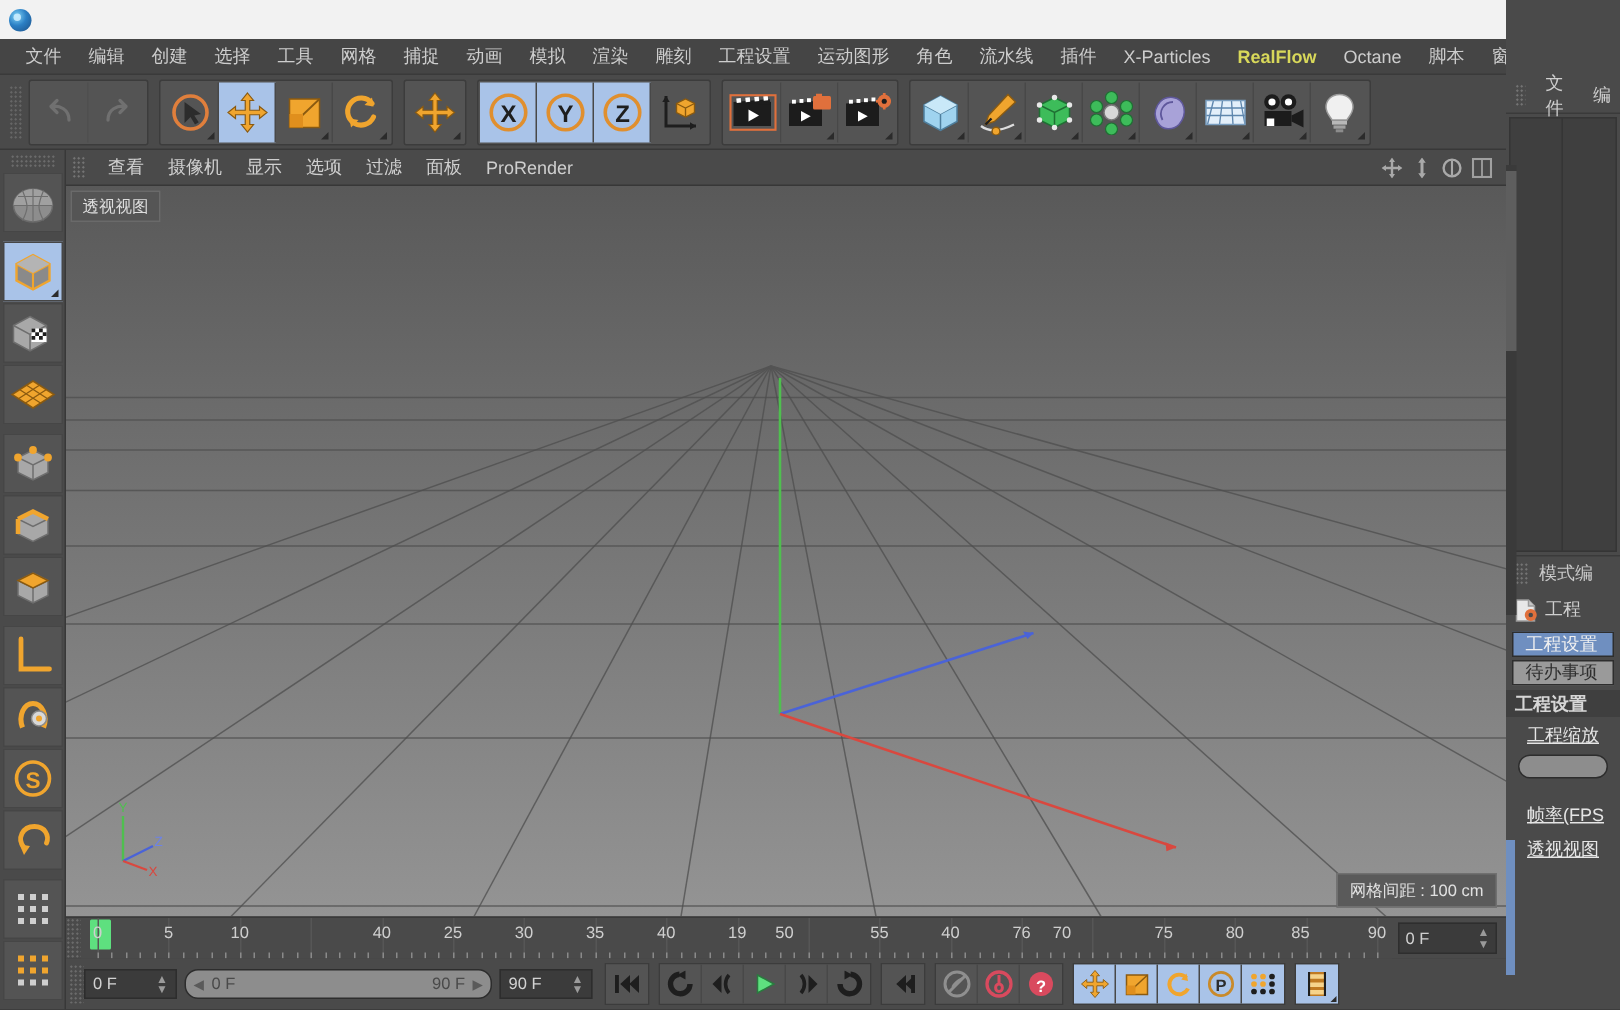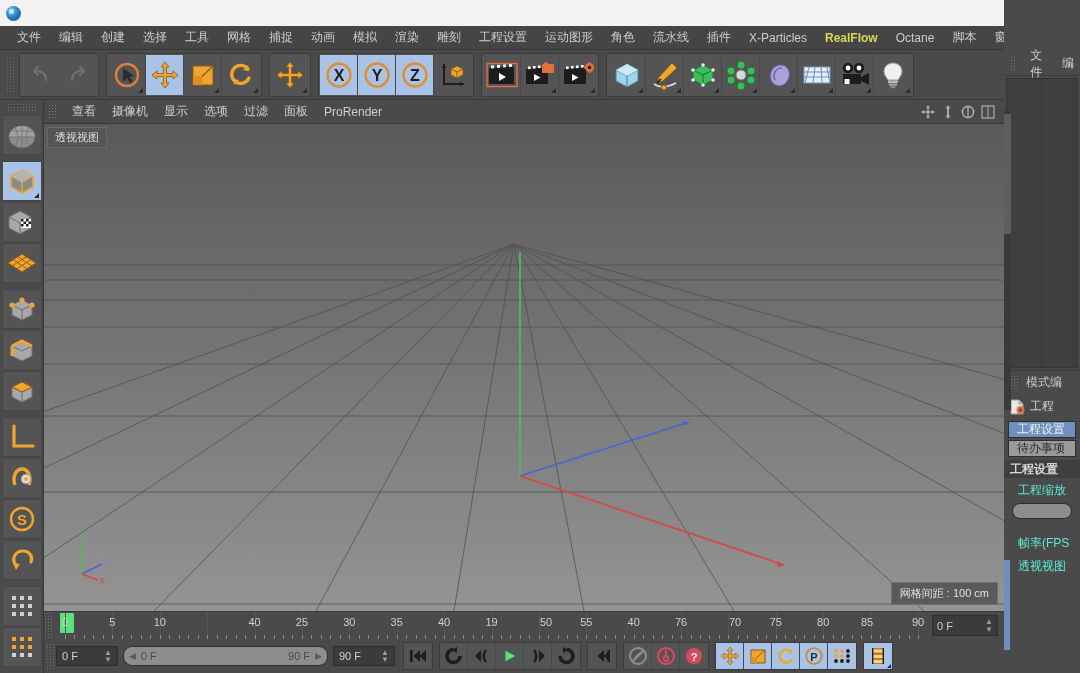--- a/index.html
+++ b/index.html
@@ -190,21 +190,21 @@
     display:flex;align-items:center;padding-left:8px;font-size:12px;color:#f0f0f0;
   }
   .tabnorm{
     margin:2px 4px;height:17px;background:#9a9a9a;border:1px solid #2e2e2e;
     display:flex;align-items:center;padding-left:8px;font-size:12px;color:#2f2f2f;
   }
   .secthdr{
     background:#3f3f3f;height:18px;display:flex;align-items:center;
     padding-left:6px;font-size:12px;color:#d6d6d6;margin-top:3px;font-weight:bold;
   }
-  .proprow{padding:4px 6px 2px 14px;font-size:12px;color:#5eead4;white-space:nowrap;}
+  .proprow{padding:4px 6px 2px 14px;font-size:12px;color:#e5e5e5;white-space:nowrap;text-decoration:underline;}
   .pillfield{
     margin:2px 8px;height:16px;background:#8d8d8d;border:1px solid #2d2d2d;border-radius:8px;
   }
   .scrollbar-v{
     position:absolute;left:1004px;top:110px;width:7px;height:300px;background:#3a3a3a;
   }
   .scrollbar-v .thumb{width:7px;height:120px;background:#5e5e5e;margin-top:4px;}
   .leftedge-scroll{
     position:absolute;left:1004px;top:560px;width:6px;height:90px;background:#6f8fc0;
   }
@@ -713,29 +713,29 @@
           <div class="lbl" style="left: 247.944px;">25</div>
           <div class="tickmaj" style="left: 295.333px;"></div>
           <div class="lbl" style="left: 295.333px;">30</div>
           <div class="tickmaj" style="left: 342.722px;"></div>
           <div class="lbl" style="left: 342.722px;">35</div>
           <div class="tickmaj" style="left: 390.111px;"></div>
           <div class="lbl" style="left: 390.111px;">40</div>
           <div class="tickmaj" style="left: 437.5px;"></div>
           <div class="lbl" style="left: 437.5px;">19</div>
           <div class="tickmaj" style="left: 484.889px;"></div>
-          <div class="lbl" style="left: 492px;">50</div>
+          <div class="lbl" style="left: 469px;">50</div>
           <div class="tickmaj" style="left: 532.278px;"></div>
           <div class="lbl" style="left: 532.278px;">55</div>
           <div class="tickmaj" style="left: 579.667px;"></div>
           <div class="lbl" style="left: 579.667px;">40</div>
           <div class="tickmaj" style="left: 627.056px;"></div>
           <div class="lbl" style="left: 627.056px;">76</div>
           <div class="tickmaj" style="left: 674.444px;"></div>
-          <div class="lbl" style="left: 681px;">70</div>
+          <div class="lbl" style="left: 654px;">70</div>
           <div class="tickmaj" style="left: 721.833px;"></div>
           <div class="lbl" style="left: 721.833px;">75</div>
           <div class="tickmaj" style="left: 769.222px;"></div>
           <div class="lbl" style="left: 769.222px;">80</div>
           <div class="tickmaj" style="left: 816.611px;"></div>
           <div class="lbl" style="left: 813px;">85</div>
           <div class="tickmaj" style="left: 864px;"></div>
           <div class="lbl" style="left: 864px;">90</div>
           <div class="tick" style="left: 11px;"></div>
           <div class="tick" style="left: 20.4778px;"></div>

